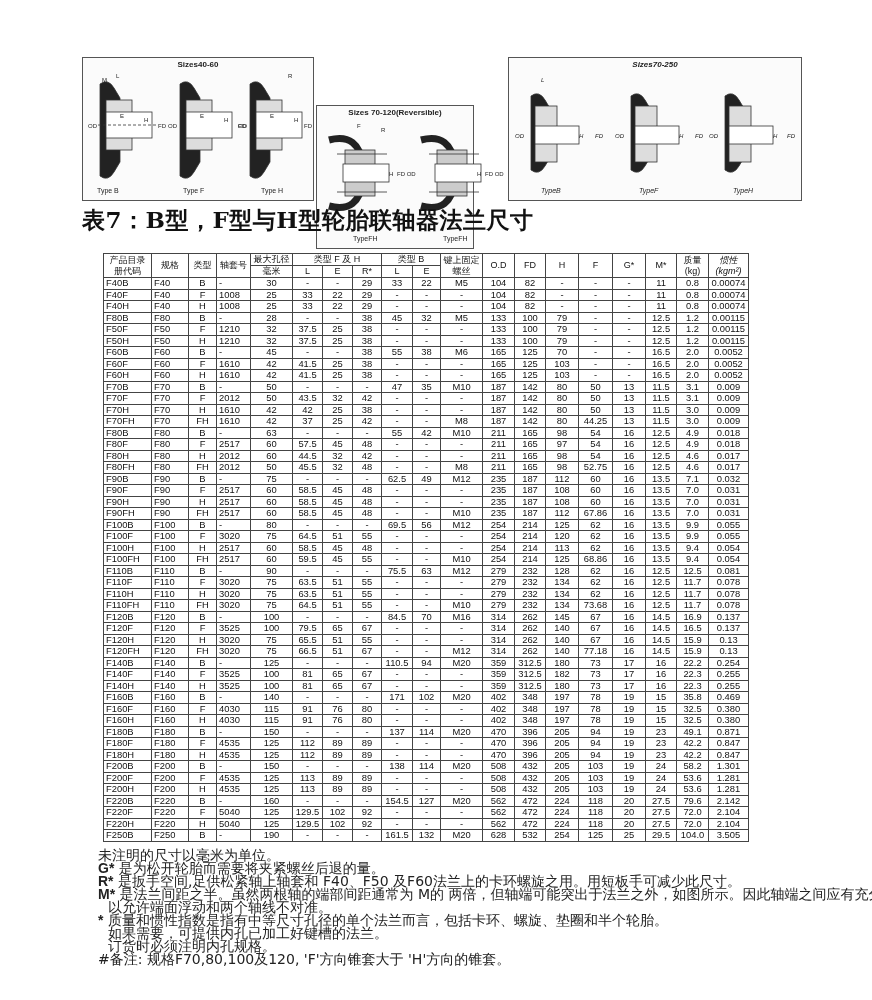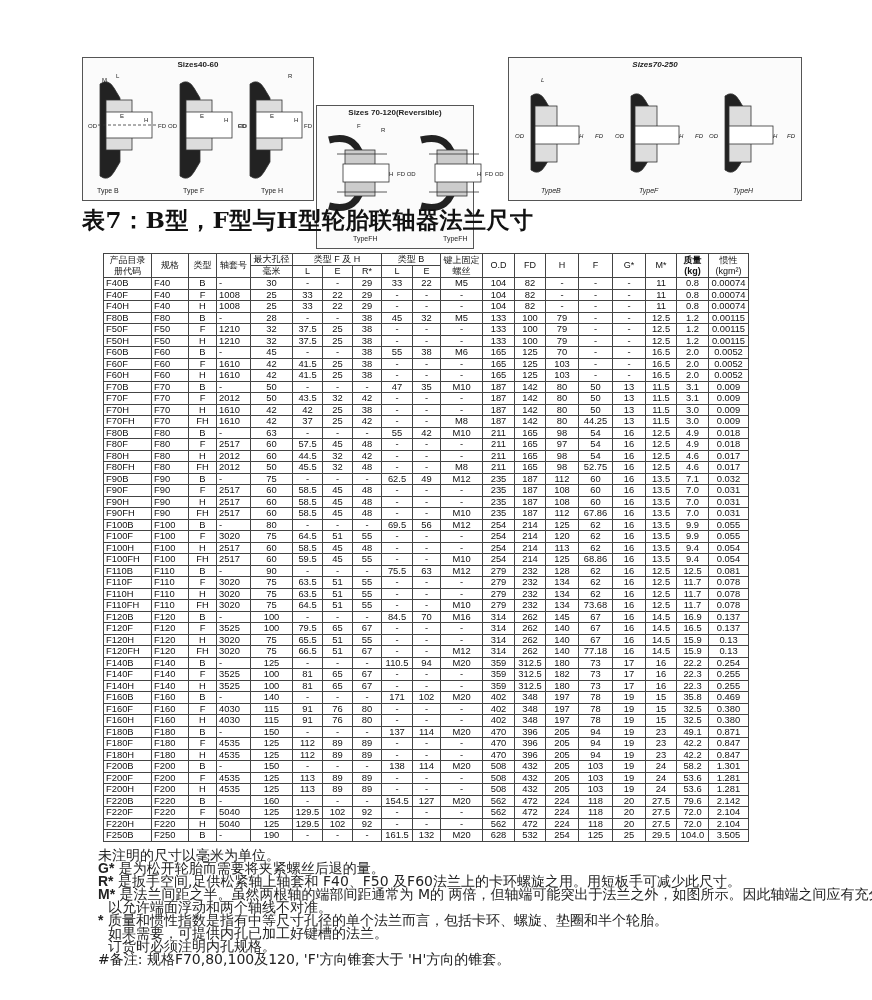--- a/index.html
+++ b/index.html
@@ -167,22 +167,22 @@
       <th>最大孔径</th>
       <th colspan="3">类型 F 及 H</th>
       <th colspan="2">类型 B</th>
       <th rowspan="2" style="white-space:normal;">键上固定螺丝</th>
       <th rowspan="2">O.D</th>
       <th rowspan="2">FD</th>
       <th rowspan="2">H</th>
       <th rowspan="2">F</th>
       <th rowspan="2">G*</th>
       <th rowspan="2">M*</th>
-      <th rowspan="2" style="white-space:normal;font-weight:bold;">质量(kg)</th>
-      <th rowspan="2" style="white-space:normal;">惯性(kgm²)</th>
+      <th rowspan="2" style="white-space:normal;">质量(kg)</th>
+      <th rowspan="2" style="white-space:normal;font-style:italic;">惯性(kgm²)</th>
     </tr>
     <tr>
       <th>毫米</th>
       <th>L</th>
       <th>E</th>
       <th>R*</th>
       <th>L</th>
       <th>E</th>
     </tr>
   </thead>

